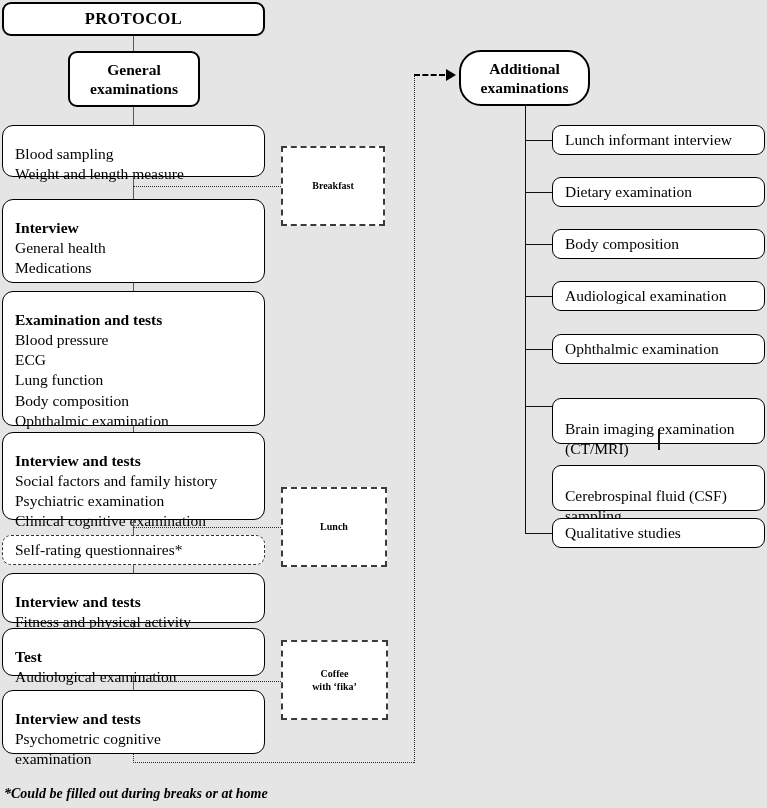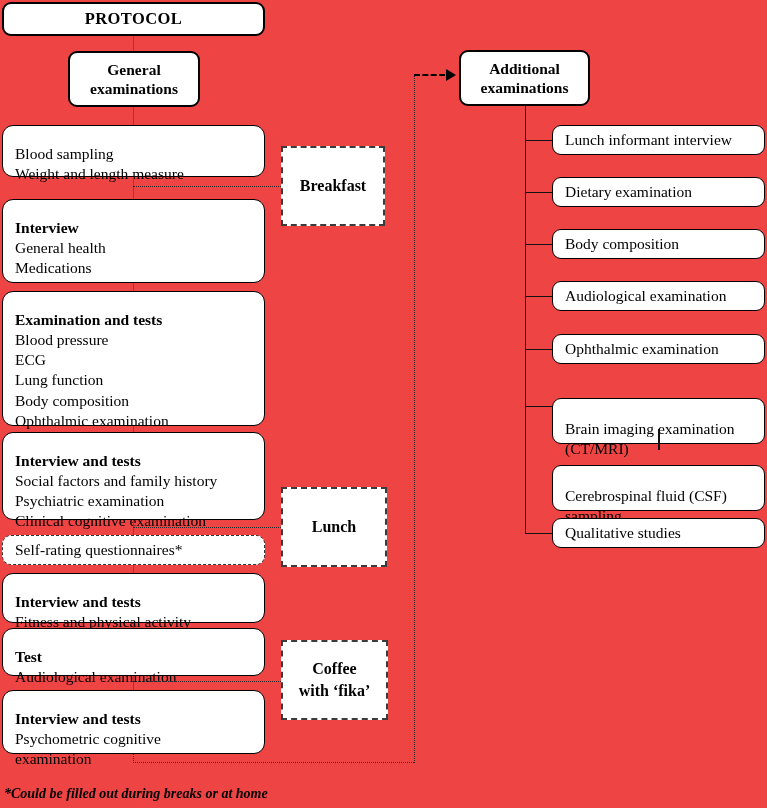--- a/index.html
+++ b/index.html
@@ -9,21 +9,21 @@
     background: #ffffff;
   }
   body {
     font-family: "Liberation Serif", "DejaVu Serif", serif;
     color: #000000;
   }
   #canvas {
     position: relative;
     width: 767px;
     height: 808px;
-    background: #ef4444;
+    background: #e5e5e5;
     overflow: hidden;
   }
 
   
   .box {
     position: absolute;
     box-sizing: border-box;
     background: #ffffff;
     color: #000;
     font-size: 15.5px;
@@ -64,21 +64,21 @@
 
   
   .box.meal {
     border: 2px dashed #3b3b3b;
     border-radius: 0;
     font-weight: bold;
     display: flex;
     align-items: center;
     justify-content: center;
     text-align: left;
-    font-size: 16px;
+    font-size: 10px;
     line-height: 1.35;
   }
 
   
   .box.dashed-round {
     border: 1.6px dashed #333333;
     border-radius: 9px;
     padding: 0 0 0 12px;
     display: flex;
     align-items: center;
@@ -229,21 +229,21 @@
     <span>with ‘fika’</span>
   </div>
 
   <div class="dotline v" style="left:133px; top:754px; height:9px;"></div>
   <div class="dotline h" style="left:133px; top:762px; width:281px;"></div>
   <div class="dotline v" style="left:413.5px; top:74px; height:689px;"></div>
 
   <div class="dashline h" style="left:414px; top:74px; width:31px;"></div>
   <div class="arrowhead" style="left:446px; top:69px;"></div>
 
-  <div class="box heavy" style="left:459px; top:50px; width:131px; height:56px; flex-direction:column; line-height:1.25;">
+  <div class="box heavy" style="left:459px; top:50px; width:131px; height:56px; flex-direction:column; line-height:1.25;border-radius:22px;">
     <span>Additional</span>
     <span>examinations</span>
   </div>
 
   <div class="conn v conn-dark" style="left:524.5px; top:106px; height:427px;"></div>
 
   <div class="conn h conn-dark" style="left:525px; top:139.5px; width:28px;"></div>
   <div class="box item" style="left:552px; top:125px; width:213px; height:30px;">
     <span>Lunch informant interview</span>
   </div>

